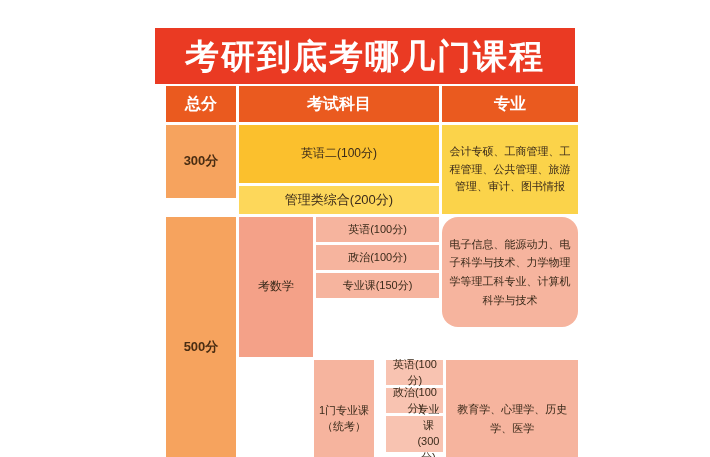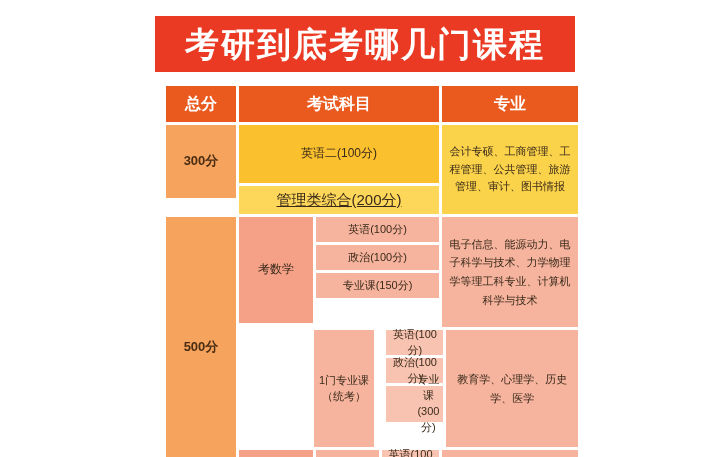--- a/index.html
+++ b/index.html
@@ -6,21 +6,21 @@
   body{
     width:710px;height:457px;
     background:#ffffff;
     font-family:"Liberation Sans","DejaVu Sans",sans-serif;
     overflow:hidden;
   }
   .page{position:relative;width:710px;height:457px;}
 
   
   .title-wrap{
-    position:absolute;left:155px;top:16px;width:420px;height:56px;
+    position:absolute;left:155px;top:28px;width:420px;height:56px;
     background:#ea3a23;
     display:flex;align-items:center;justify-content:center;
   }
   .title-wrap .title{
     color:#ffffff;
     font-size:34px;
     font-weight:bold;
     letter-spacing:2px;
     line-height:1;
     white-space:nowrap;
@@ -48,21 +48,21 @@
     color:#ffffff;
     background:#ea5a1f;
   }
   .hdr.h1{width:70px;margin-right:3px;}
   .hdr.h2{width:200px;margin-right:3px;}
   .hdr.h3{width:136px;}
 
   
   .c-total{background:#f6a35e;color:#4a2d12;font-size:13px;font-weight:bold;}
   .c-yellow{background:#fbc02d;font-size:12px;}
-  .c-yellow-l{background:#fdd75a;font-size:15px;text-decoration:underline;}
+  .c-yellow-l{background:#fdd75a;font-size:13px;}
   .c-major-y{background:#fbd34a;font-size:11px;}
   .c-salmon{background:#f4a188;font-size:12px;}
   .c-salmon-l{background:#f6b49e;font-size:11px;}
   .c-salmon-xl{background:#f8c3b1;font-size:11px;}
   .c-major-s{background:#f6b49e;font-size:11px;}
 
   .col{display:flex;flex-direction:column;}
   .gap{margin-bottom:3px;}
   .mr{margin-right:3px;}
 
@@ -73,25 +73,25 @@
   .sec1 .mid .eng{height:58px;}
   .sec1 .mid .mgmt{height:28px;}
   .sec1 .major{width:136px;height:89px;padding:4px 6px;line-height:1.6;}
 
   
   .sec2{display:flex;}
   .sec2 .total{width:70px;height:260px;}
   .sec2 .right{width:339px;}
 
   .blockA{display:flex;margin-bottom:3px;}
-  .blockA .subj{width:74px;height:106px;}
+  .blockA .subj{width:74px;height:140px;}
   .blockA .items{width:123px;margin-right:3px;margin-left:3px;}
   .blockA .items .it{height:25px;margin-bottom:3px;}
   .blockA .items .it:last-child{margin-bottom:9px;}
-  .blockA .major{width:136px;height:110px;padding:4px 6px;line-height:1.7;}
+  .blockA .major{width:136px;height:110px;padding:4px 6px;line-height:1.7;border-radius:16px;}
 
   .blockB{display:flex;margin-bottom:3px;}
   .blockB .subj{width:74px;height:117px;}
   .blockB .items{width:63px;margin-left:3px;margin-right:12px;}
   .blockB .sub2{width:57px;margin-right:3px;}
   .blockB .sub2 .it{height:25px;margin-bottom:3px;}
   .blockB .sub2 .it.tall{height:36px;padding-left:31px;}
   .blockB .major{width:136px;height:117px;padding:18px 6px;line-height:1.7;}
 
   .blockC{display:flex;}

